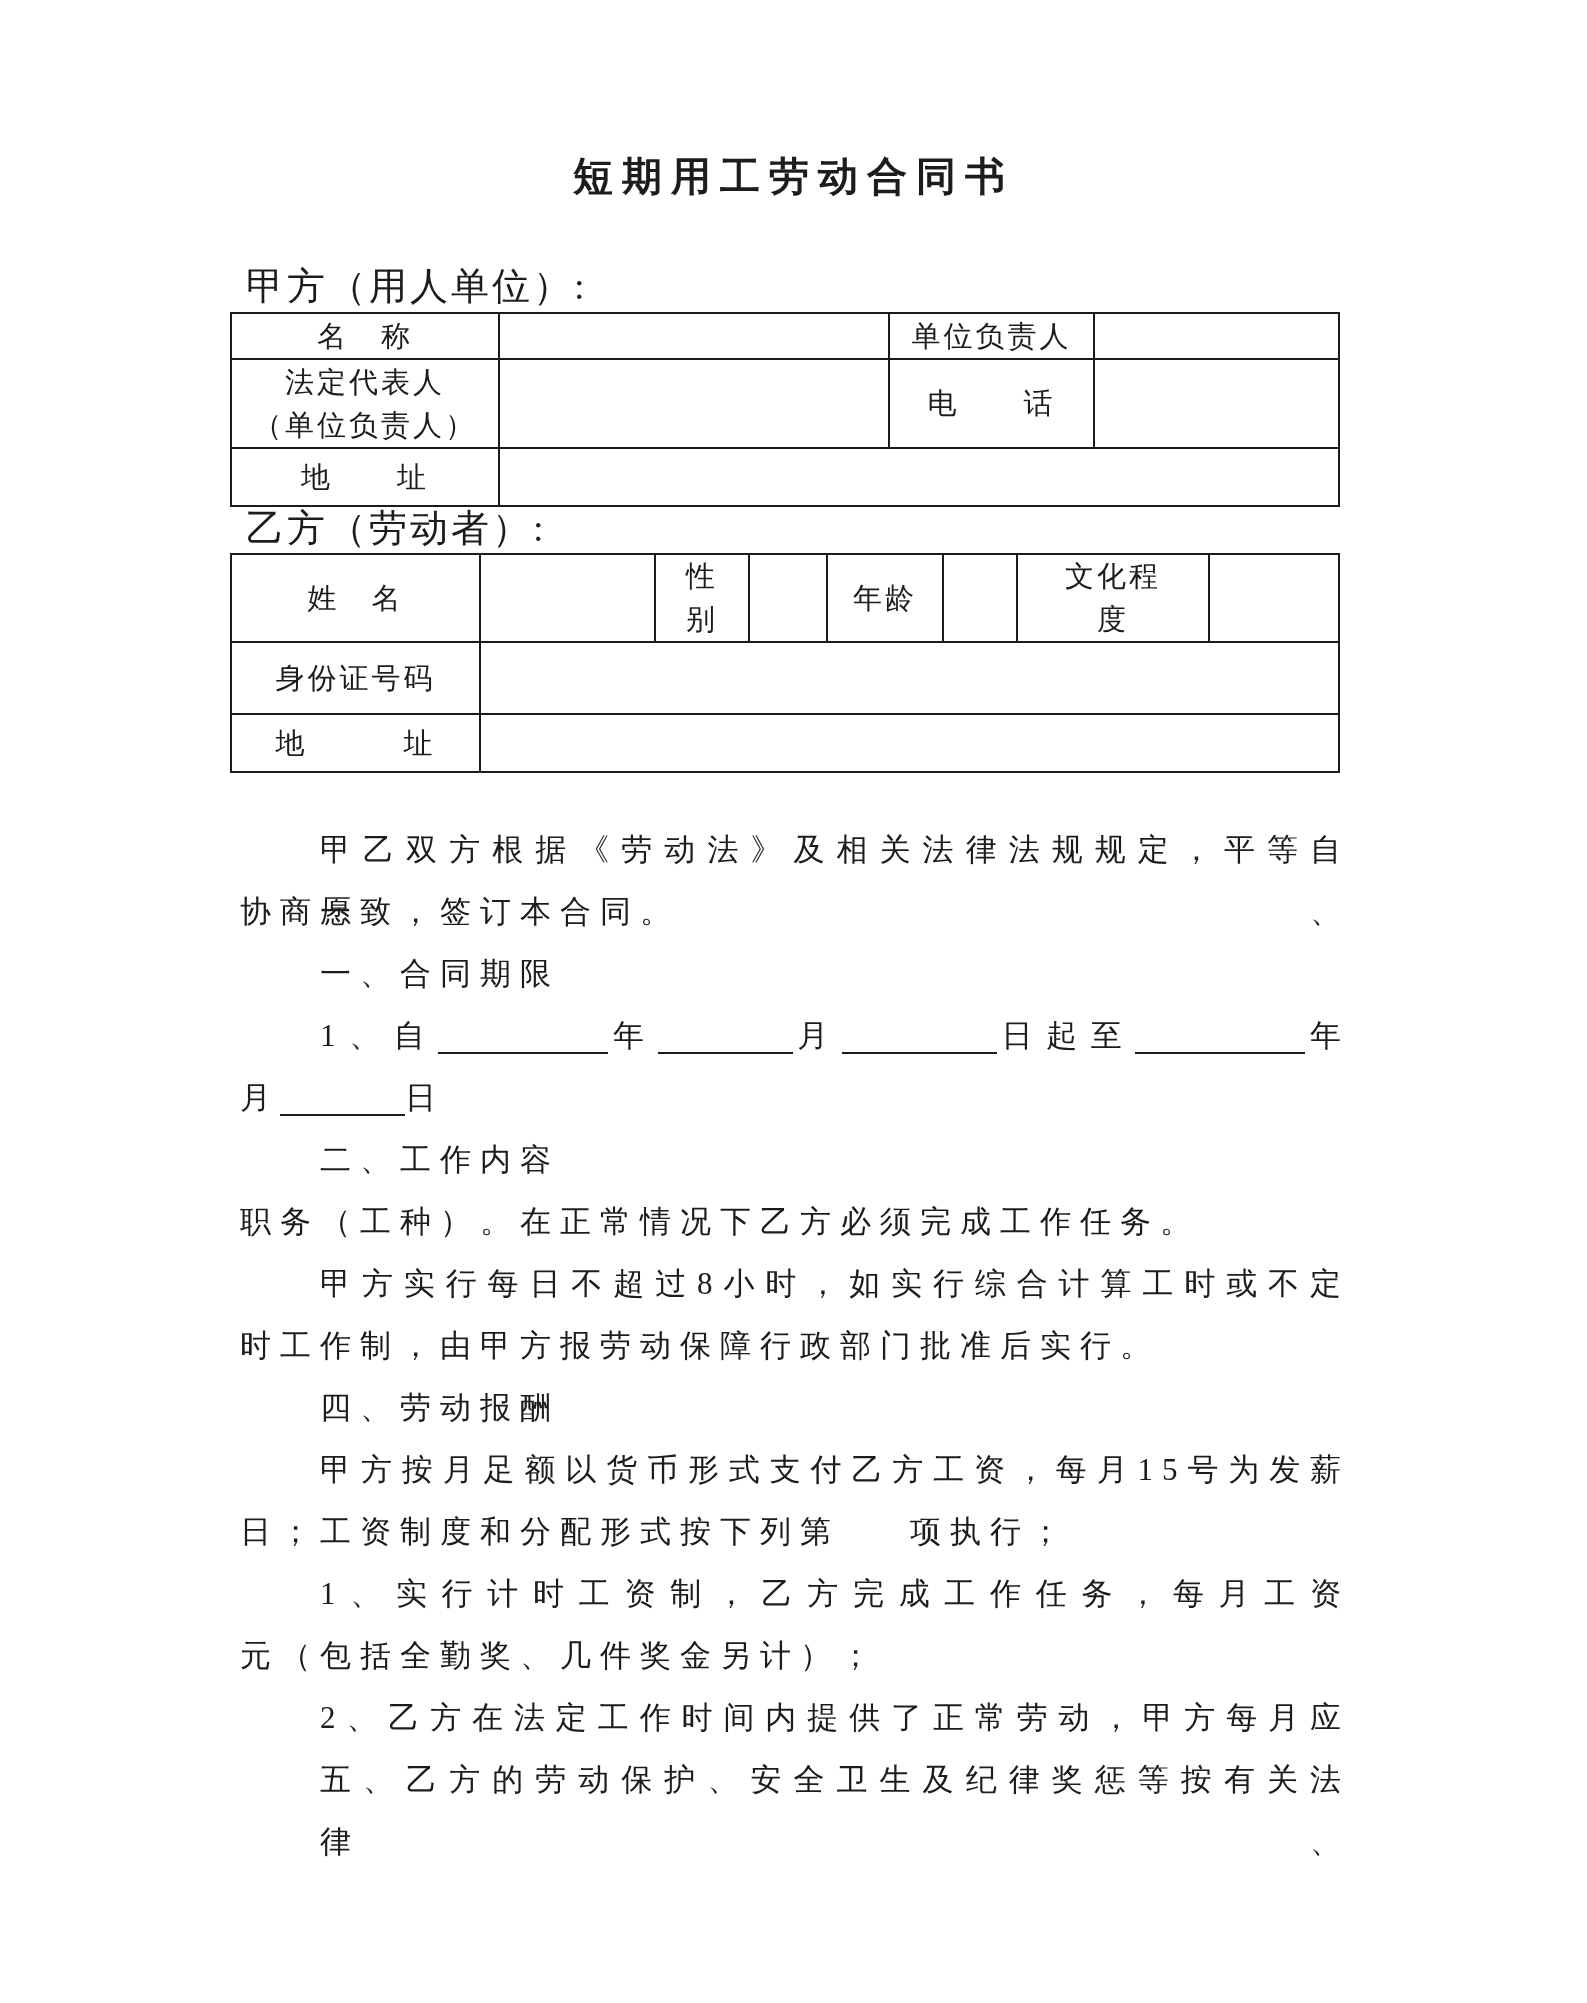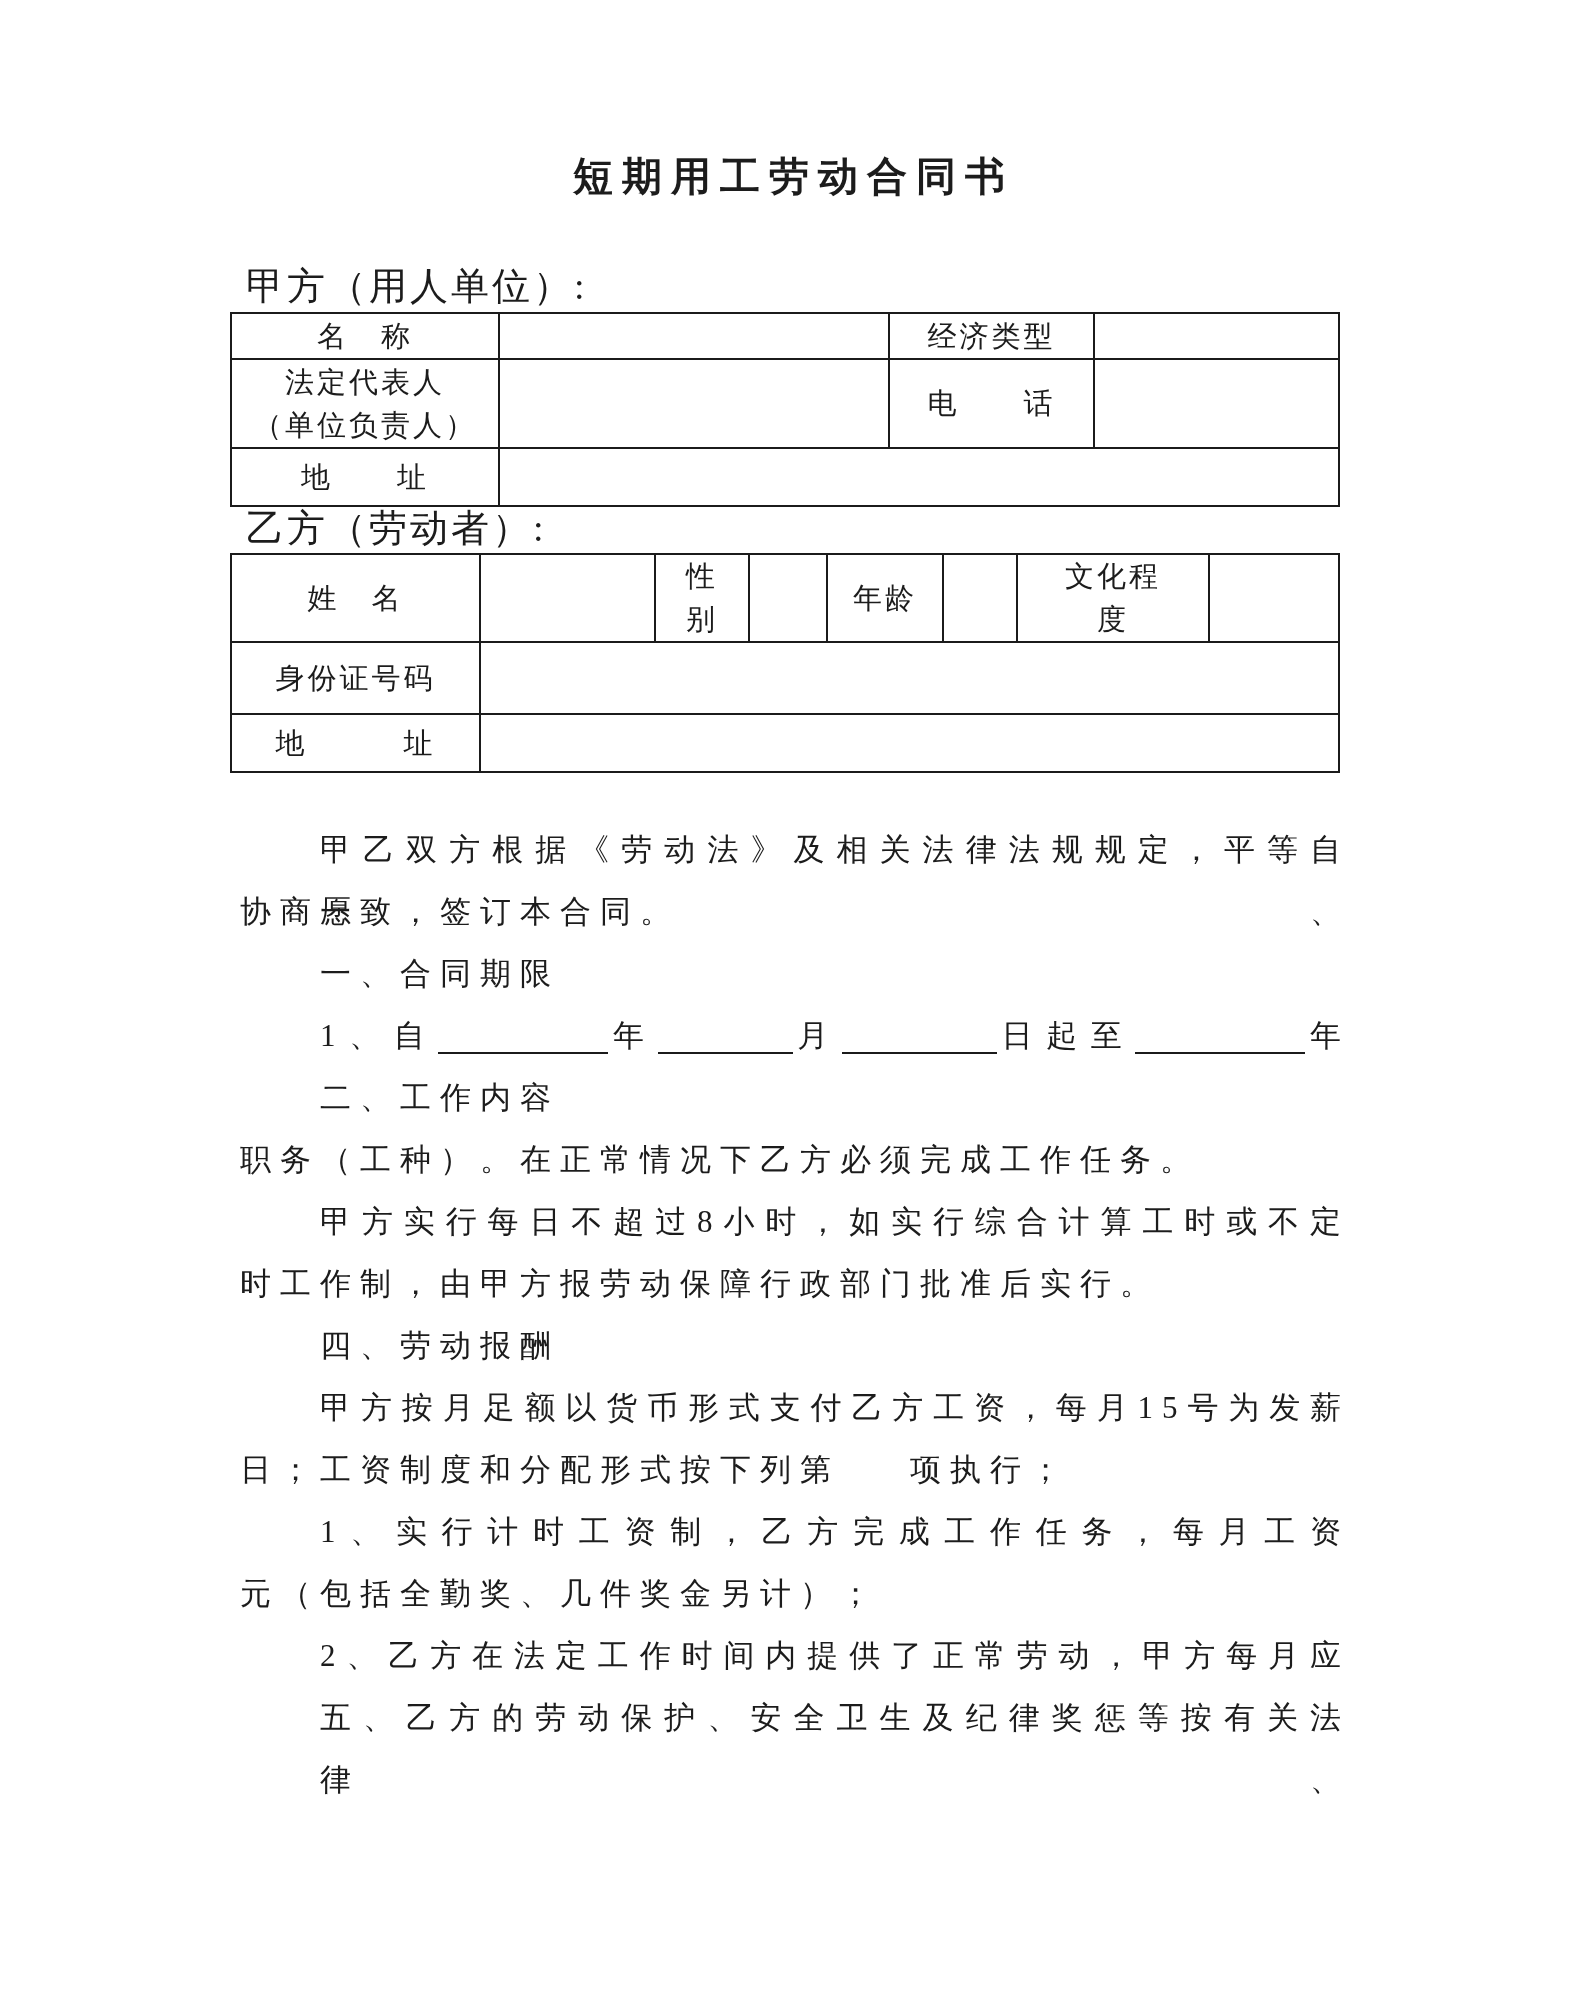--- a/index.html
+++ b/index.html
@@ -56,21 +56,21 @@
   <colgroup>
     <col style="width:268px">
       <col style="width:390px">
       <col style="width:205px">
       <col style="width:245px">
   </colgroup>
   <tbody>
       <tr class="r1">
     <td>名　称</td>
     <td></td>
-    <td>经济类型</td>
+    <td>单位负责人</td>
     <td></td>
   </tr>
   <tr class="r2">
     <td>法定代表人
 （单位负责人）</td>
     <td></td>
     <td>电　　话</td>
     <td></td>
   </tr>
   <tr class="r3">
@@ -115,20 +115,21 @@
     <td colspan="7"></td>
   </tr>
 </tbody>
   </table>
 
 <div class="doc-body">
     <div class="line ind jus"><span class="seg">甲乙双方根据《劳动法》及相关法律法规规定，平等自愿、</span></div>
     <div class="line"><span class="seg">协商一致，签订本合同。</span></div>
     <div class="line ind"><span class="seg">一、合同期限</span></div>
     <div class="line ind jus"><span class="seg">1、自</span><span class="blank" style="width: 170px;"></span><span class="seg">年</span><span class="blank" style="width: 135px;"></span><span class="seg">月</span><span class="blank" style="width: 155px;"></span><span class="seg">日起至</span><span class="blank" style="width: 170px;"></span><span class="seg">年</span></div>
+    <div class="line"><span class="seg">月</span><span class="blank" style="width: 125px;"></span><span class="seg">日</span></div>
     <div class="line ind"><span class="seg">二、工作内容</span></div>
     <div class="line"><span class="seg">职务（工种）。在正常情况下乙方必须完成工作任务。</span></div>
     <div class="line ind jus"><span class="seg">甲方实行每日不超过8小时，如实行综合计算工时或不定</span></div>
     <div class="line"><span class="seg">时工作制，由甲方报劳动保障行政部门批准后实行。</span></div>
     <div class="line ind"><span class="seg">四、劳动报酬</span></div>
     <div class="line ind jus"><span class="seg">甲方按月足额以货币形式支付乙方工资，每月15号为发薪</span></div>
     <div class="line"><span class="seg">日；工资制度和分配形式按下列第</span><span class="gap" style="width: 70px;"></span><span class="seg">项执行；</span></div>
     <div class="line ind jus"><span class="seg">1、实行计时工资制，乙方完成工作任务，每月工资</span></div>
     <div class="line"><span class="seg">元（包括全勤奖、几件奖金另计）；</span></div>
     <div class="line ind jus"><span class="seg">2、乙方在法定工作时间内提供了正常劳动，甲方每月应</span></div>

